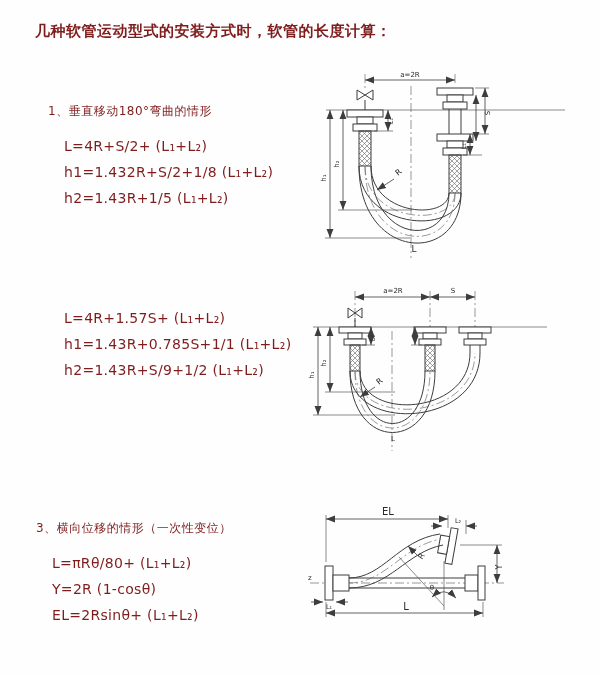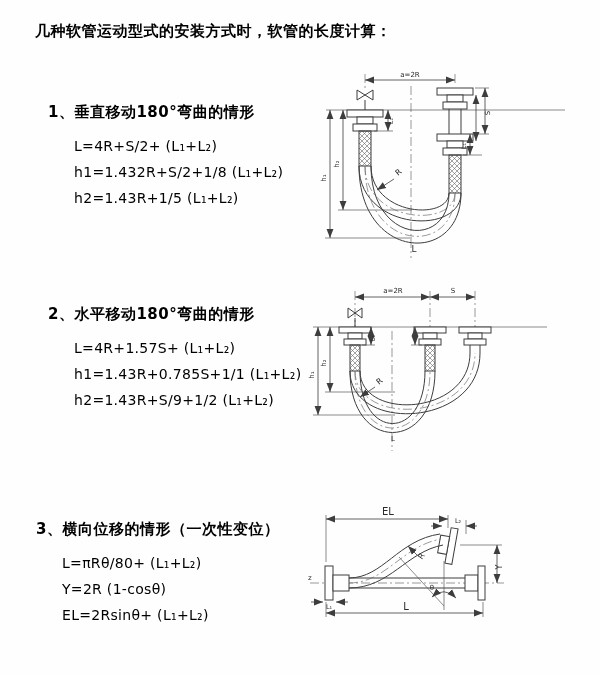--- a/index.html
+++ b/index.html
@@ -1,21 +1,21 @@
 <!DOCTYPE html>
 <html><head>
 <meta charset="utf-8">
 <style>
   html,body{margin:0;padding:0;background:#e9e9e9;}
   .page{position:relative;width:600px;height:675px;margin:0 auto;background:#fefefe;
-        font-family:"DejaVu Sans","Liberation Sans",sans-serif;color:#000000;overflow:hidden;}
+        font-family:"DejaVu Sans","Liberation Sans",sans-serif;color:#7f1d1d;overflow:hidden;}
   .title{position:absolute;left:35px;top:22px;font-size:15px;font-weight:700;letter-spacing:.5px;}
   .section{position:absolute;}
-  .heading{font-size:15px;font-weight:700;letter-spacing:.5px;height:20px;margin-bottom:10px;}
-  .formula{font-size:14px;margin-left:26px;height:26px;line-height:26px;letter-spacing:.3px;}
+  .heading{font-size:12px;font-weight:400;letter-spacing:.5px;height:20px;margin-bottom:10px;}
+  .formula{font-size:14px;margin-left:16px;height:26px;line-height:26px;letter-spacing:.3px;}
   .dg{position:absolute;}
   .ln{fill:none;stroke:#3d3d3d;stroke-width:1;}
   .fl{fill:#ffffff;stroke:#3d3d3d;stroke-width:1;}
   .thin{fill:none;stroke:#5a5a5a;stroke-width:.7;}
   .cl{fill:none;stroke:#6e6e6e;stroke-width:.7;stroke-dasharray:9 3 2 3;}
   .dim{fill:none;stroke:#3d3d3d;stroke-width:.8;}
   svg text{fill:#2a2a2a;font-family:"DejaVu Sans","Liberation Sans",sans-serif;}
   .t6{font-size:6.5px;} .t7{font-size:7px;} .t8{font-size:8px;} .t9{font-size:9px;} .t10{font-size:10px;}
 </style>
 </head>
@@ -26,21 +26,20 @@
   <div class="title">几种软管运动型式的安装方式时，软管的长度计算：</div>
 
   <div class="section" style="left:48px;top:103px">
     <div class="heading">1、垂直移动180°弯曲的情形</div>
     <div class="formula">L=4R+S/2+ (L₁+L₂)</div>
     <div class="formula">h1=1.432R+S/2+1/8 (L₁+L₂)</div>
     <div class="formula">h2=1.43R+1/5 (L₁+L₂)</div>
   </div>
 
   <div class="section" style="left:48px;top:305px">
-    <div class="heading">2、水平移动180°弯曲的情形</div>
     <div class="formula">L=4R+1.57S+ (L₁+L₂)</div>
     <div class="formula">h1=1.43R+0.785S+1/1 (L₁+L₂)</div>
     <div class="formula">h2=1.43R+S/9+1/2 (L₁+L₂)</div>
   </div>
 
   <div class="section" style="left:36px;top:520px">
     <div class="heading">3、横向位移的情形（一次性变位）</div>
     <div class="formula">L=πRθ/80+ (L₁+L₂)</div>
     <div class="formula">Y=2R (1-cosθ)</div>
     <div class="formula">EL=2Rsinθ+ (L₁+L₂)</div>

